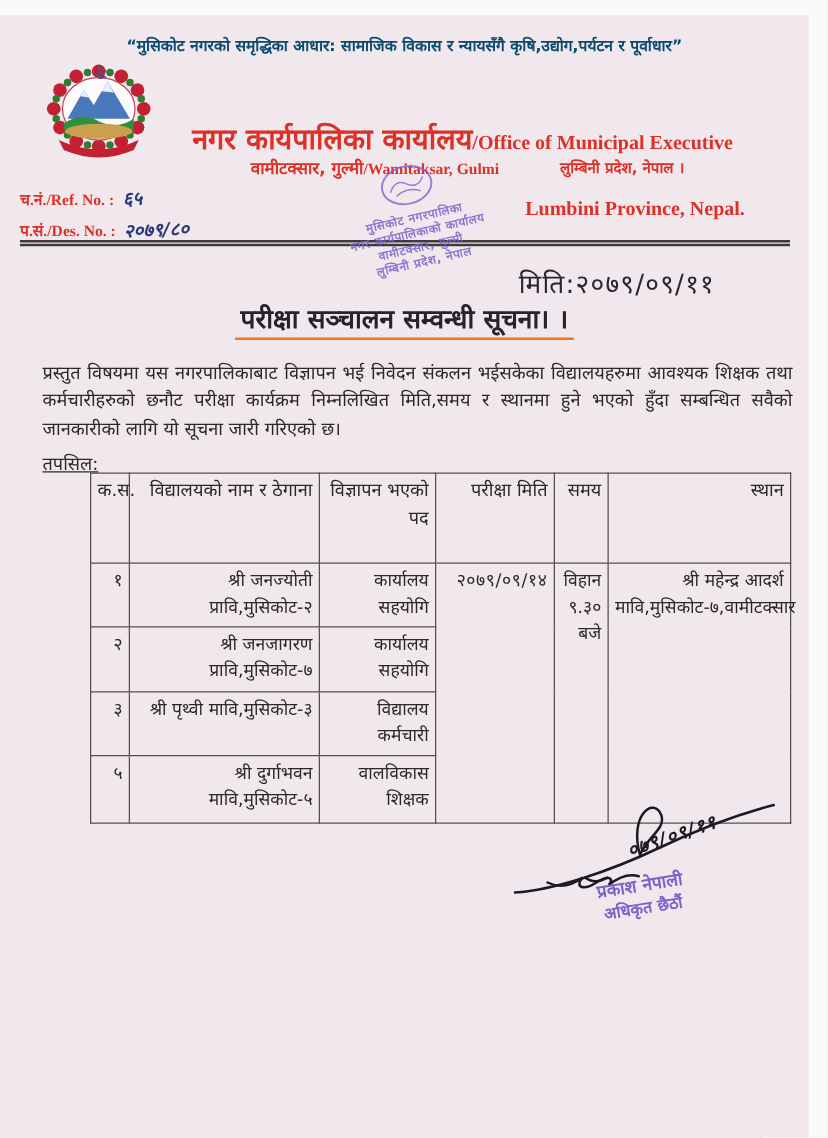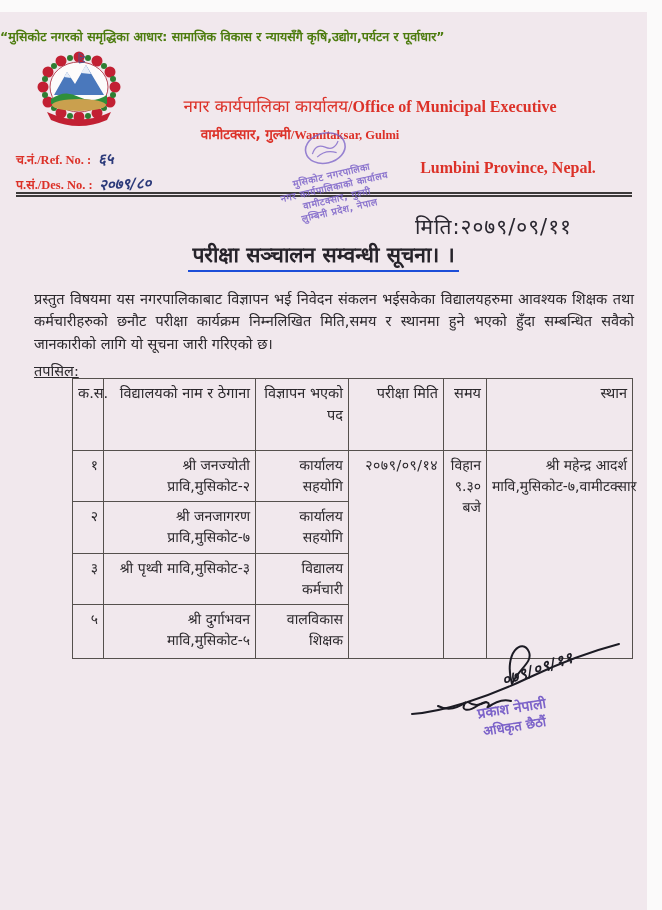--- a/index.html
+++ b/index.html
@@ -5,45 +5,45 @@
   html,body{margin:0;padding:0;background:#f7f5f3;}
   *{box-sizing:border-box;}
   #scan{position:relative;width:662px;height:910px;background:#fbfafa;overflow:hidden;
         font-family:"DejaVu Sans",sans-serif;}
   #paper{position:absolute;left:0;top:12px;width:647px;height:898px;background:#f1e8ed;}
   .abs{position:absolute;}
   .dev{font-family:"DejaVu Sans",sans-serif;}
   .ser{font-family:"Liberation Serif",serif;}
   .hand{font-family:"DejaVu Sans",sans-serif;color:#2c3a7a;font-style:italic;}
   
-  .slogan{left:0;top:16px;width:100%;text-align:left;font-size:12.5px;font-weight:bold;color:#4d7c0f;}
+  .slogan{left:0;top:16px;width:100%;text-align:center;font-size:12.5px;font-weight:bold;color:#0c4a6e;}
   .title-line{left:100px;top:40px;width:540px;text-align:center;}
   .title-np{font-size:27px;font-weight:bold;color:#dc3128;}
   .title-en{font-size:23px;font-weight:bold;color:#dc3128;font-family:"Liberation Serif",serif;}
   .office-line{left:100px;top:82px;width:540px;text-align:center;}
-  .office-np{font-size:17px;font-weight:normal;color:#dc3128;}
+  .office-np{font-size:23px;font-weight:bold;color:#dc3128;}
   .office-en{font-size:16px;font-weight:bold;color:#dc3128;font-family:"Liberation Serif",serif;margin-top:25px;}
   .addr-line{left:150px;top:112px;width:300px;text-align:center;white-space:nowrap;}
   .addr-np{font-size:13.5px;font-weight:bold;color:#dc3128;}
   .addr-en{font-size:12.5px;font-weight:bold;color:#dc3128;font-family:"Liberation Serif",serif;}
   .prov-np{left:448px;top:113px;width:190px;font-size:12px;font-weight:bold;color:#dc3128;text-align:left;}
   .prov-en{left:408px;top:147px;width:200px;font-size:16px;font-weight:bold;color:#dc3128;
            font-family:"Liberation Serif",serif;text-align:center;}
   .refrow{left:16px;top:136px;font-size:12.5px;font-weight:bold;color:#dc3128;}
   .desrow{left:16px;top:161px;font-size:12.5px;font-weight:bold;color:#dc3128;}
   .hval{font-size:15px;display:inline-block;transform:rotate(-3deg);margin-left:2px;}
   .dblline{left:16px;top:180px;width:616px;height:5px;border-top:2px solid #3d3a3a;border-bottom:2px solid #3d3a3a;}
   
   .rstamp{left:255px;top:118px;width:160px;height:120px;transform:rotate(-13deg);opacity:.85;
           color:#7c63c9;text-align:center;line-height:1.25;}
   .rstamp .ln{font-size:9.5px;font-weight:bold;letter-spacing:.5px;}
   
   .dateline{left:415px;top:200px;font-size:21px;color:#2a2730;letter-spacing:1px;}
   .ntitle{left:0;top:228px;width:100%;text-align:center;}
-  .ntitle span{font-size:21px;font-weight:bold;color:#26232a;border-bottom:2px solid #1d4ed8;padding:0 4px 3px;}
+  .ntitle span{font-size:21px;font-weight:bold;color:#26232a;border-bottom:2px solid #f97316;padding:0 4px 3px;}
   .bodytxt{left:34px;top:276px;width:600px;font-size:14.5px;line-height:1.55;color:#2b282c;text-align:justify;}
   .tapasil{left:34px;top:348px;font-size:14.5px;font-weight:normal;color:#2b282c;text-decoration:underline;}
   
   table.main{position:absolute;left:72px;top:366px;width:560px;border-collapse:collapse;table-layout:fixed;}
   table.main th,table.main td{border:1.3px solid #55504d;color:#2b282c;vertical-align:top;
         padding:4px 5px;font-weight:normal;text-align:right;font-size:14px;line-height:1.5;}
   table.main th{font-size:14.5px;height:72px;}
   .c1{width:31px;}.c2{width:152px;}.c3{width:93px;}.c4{width:95px;}.c5{width:43px;}.c6{width:146px;}
   .just{text-align:justify;}
   td.dcell{font-size:15px;letter-spacing:.5px;}
@@ -111,20 +111,21 @@
     </div>
 
 
     <div class="abs office-line">
       <span class="office-np dev">नगर कार्यपालिका कार्यालय</span><span class="office-en">/Office of Municipal Executive</span>
     </div>
 
     <div class="abs addr-line">
       <span class="addr-np dev">वामीटक्सार, गुल्मी</span><span class="addr-en">/Wamitaksar, Gulmi</span>
     </div>
+    <div class="abs prov-np dev">लुम्बिनी प्रदेश, नेपाल ।</div>
     <div class="abs prov-en">Lumbini Province, Nepal.</div>
 
     <div class="abs refrow">
       <span class="ser">च.नं./Ref. No. :</span>
       <span class="hand hval">६५</span>
     </div>
     <div class="abs desrow">
       <span class="ser">प.सं./Des. No. :</span>
       <span class="hand hval" style="transform:rotate(-2deg);">२०७९/८०</span>
     </div>

